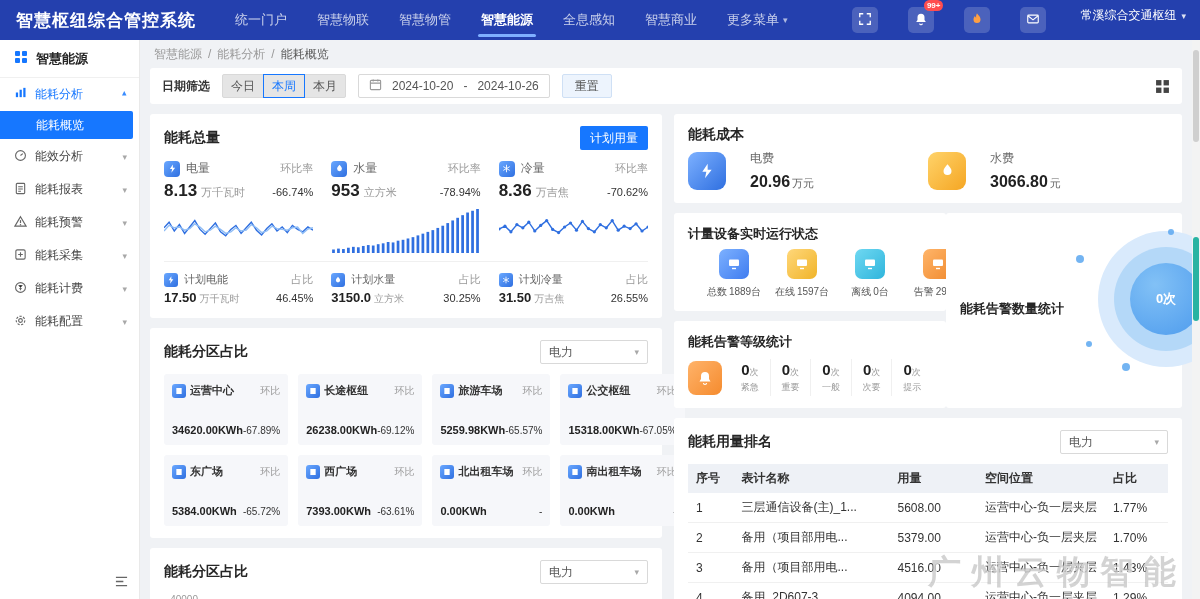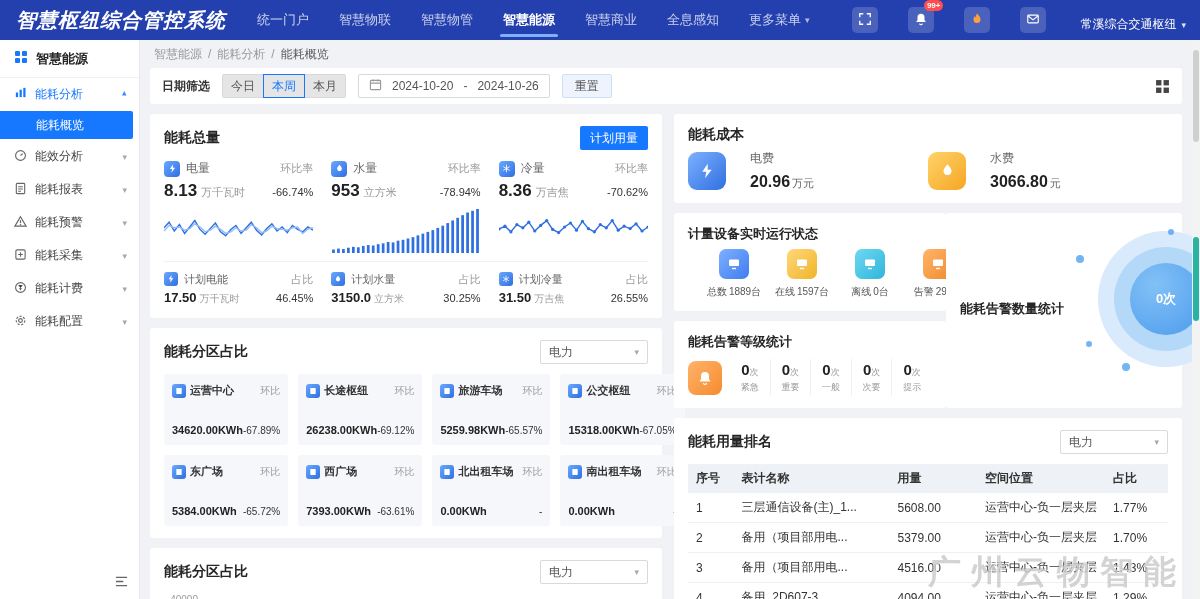--- a/index.html
+++ b/index.html
@@ -4,29 +4,29 @@
 <style>
   * { box-sizing: border-box; margin: 0; padding: 0; }
   html,body { width:1200px; height:599px; overflow:hidden; }
   body {
     font-family: "Liberation Sans", "DejaVu Sans", sans-serif;
     font-size: 12px; color:#333; background:#f0f2f5; position:relative;
   }
   
   .topnav { position:fixed; top:0; left:0; right:0; height:40px; background:#2440ae;
     display:flex; align-items:center; color:#fff; z-index:50; padding:0 14px 0 16px; }
-  .logo { font-size:20px; font-weight:bold; letter-spacing:1px; margin-right:16px; white-space:nowrap;font-style:italic; }
+  .logo { font-size:17px; font-weight:bold; letter-spacing:1px; margin-right:24px; white-space:nowrap; }
   .nav-items { display:flex; align-items:stretch; height:100%; }
   .nav-item { display:flex; align-items:center; gap:4px; padding:0 15px; font-size:13px;
     color:rgba(255,255,255,.75); cursor:pointer; position:relative; white-space:nowrap; }
   .nav-item.active { color:#fff; font-weight:bold; }
   .nav-item.active::after { content:""; position:absolute; left:12px; right:12px; bottom:3px;
     height:3px; border-radius:2px; background:#7fb0ff; }
   .caret { font-size:9px; opacity:.85; }
-  .nav-right { margin-left:auto; display:flex; align-items:flex-end;gap:20px; }
+  .nav-right { margin-left:auto; display:flex; align-items:flex-start;gap:20px; }
   .nav-chip { width:26px; height:26px; border-radius:5px; background:rgba(255,255,255,.18);
     display:flex; align-items:center; justify-content:center; margin-left:10px; position:relative; cursor:pointer; }
   .badge { position:absolute; top:-7px; right:-9px; background:#ff4d4f; color:#fff;
     font-size:8px; line-height:11px; padding:0 3px; border-radius:7px; font-weight:bold; }
   .station { display:flex; align-items:center; gap:5px; margin-left:14px; font-size:12px; cursor:pointer; white-space:nowrap; }
   
   .sidebar { position:fixed; top:40px; left:0; bottom:0; width:140px; background:#fff;
     border-right:1px solid #e9e9e9; z-index:40; }
   .side-head { height:38px; display:flex; align-items:center; gap:8px; padding:0 14px;
     font-size:13px; font-weight:bold; color:#262626; border-bottom:1px solid #f0f0f0; }
@@ -76,21 +76,21 @@
   .m-hbl { margin-left:auto; color:#999; font-size:11px; }
   .m-val-row { display:flex; align-items:baseline; margin-top:4px; }
   .m-val { font-size:17px; font-weight:bold; color:#222; }
   .m-unit { font-size:11px; color:#999; margin-left:4px; }
   .m-hb { margin-left:auto; font-size:11px; color:#333; }
   .spark { height:46px; margin-top:6px; width:100%; }
   .mini-icon { width:16px; height:16px; border-radius:4px; background:linear-gradient(135deg,#6aa8ff,#2f6fe0);
     display:flex; align-items:center; justify-content:center; flex:none; }
   .plans { display:flex; gap:18px; border-top:1px solid #f0f0f0; padding-top:10px; margin-top:8px; }
   .plan { flex:1; min-width:0; }
-  .p-head { display:flex; align-items:flex-start; gap:6px; color:#666; font-size:11px; }
+  .p-head { display:flex; align-items:center; gap:6px; color:#666; font-size:11px; }
   .p-ratio-l { margin-left:auto; color:#999; font-size:11px; }
   .p-val-row { display:flex; align-items:baseline; margin-top:3px; }
   .p-val { font-size:13px; font-weight:bold; color:#222; }
   .p-unit { font-size:10px; color:#999; margin-left:3px; }
   .p-ratio { margin-left:auto; font-size:11px; color:#333; }
   
   .tile-grid { display:grid; grid-template-columns:repeat(4,1fr); gap:10px; }
   .tile { background:#f6f7fa; border-radius:3px; padding:9px 8px; }
   .tile-top { display:flex; align-items:center; gap:4px; font-size:11px; font-weight:bold;
     color:#333; white-space:nowrap; }
@@ -163,22 +163,22 @@
 </head>
 <body>
 
 <header class="topnav">
   <div class="logo">智慧枢纽综合管控系统</div>
   <nav class="nav-items">
     <div class="nav-item">统一门户</div>
     <div class="nav-item">智慧物联</div>
     <div class="nav-item">智慧物管</div>
     <div class="nav-item active">智慧能源</div>
+    <div class="nav-item">全息感知</div>
     <div class="nav-item">智慧商业</div>
-    <div class="nav-item">全息感知</div>
     <div class="nav-item">
       <span>更多菜单</span>
       <span class="caret">▾</span>
     </div>
   </nav>
   <div class="nav-right">
     <div class="nav-chip">
       <span><svg width="14" height="14" viewBox="0 0 16 16">
             <path d="M2 6V2h4M10 2h4v4M14 10v4h-4M6 14H2v-4" stroke="#fff" fill="none" stroke-width="1.5"></path>
           </svg></span>

